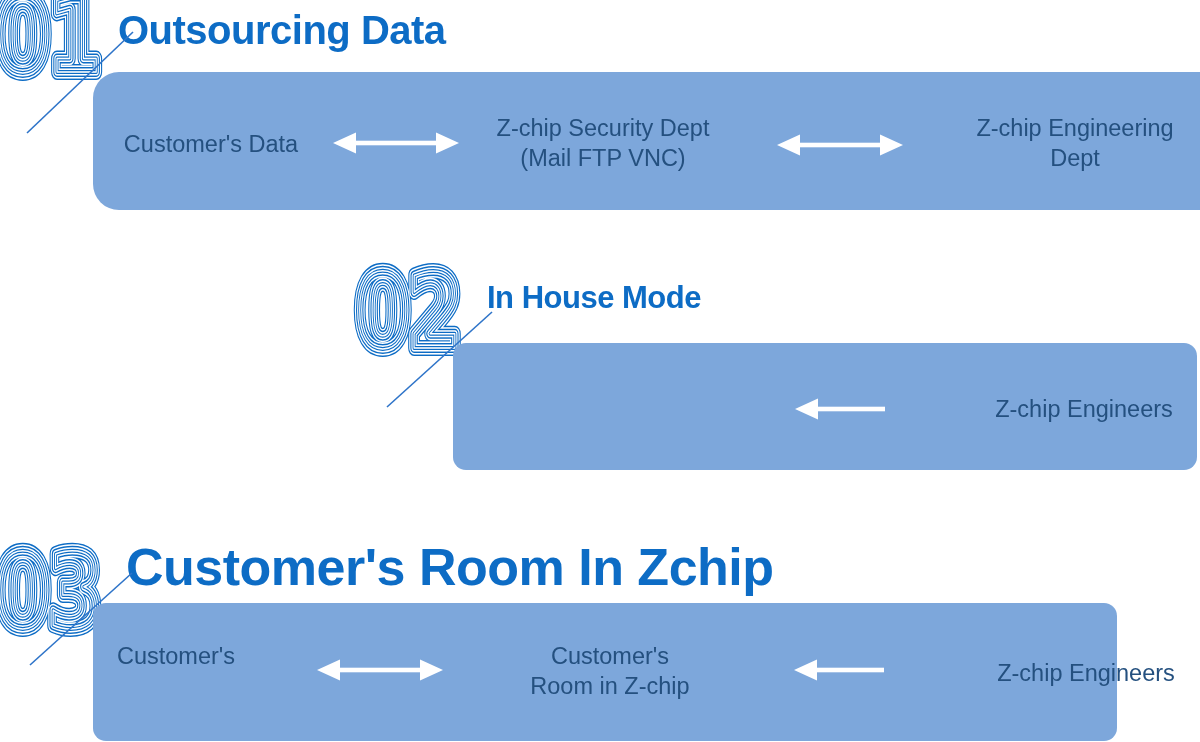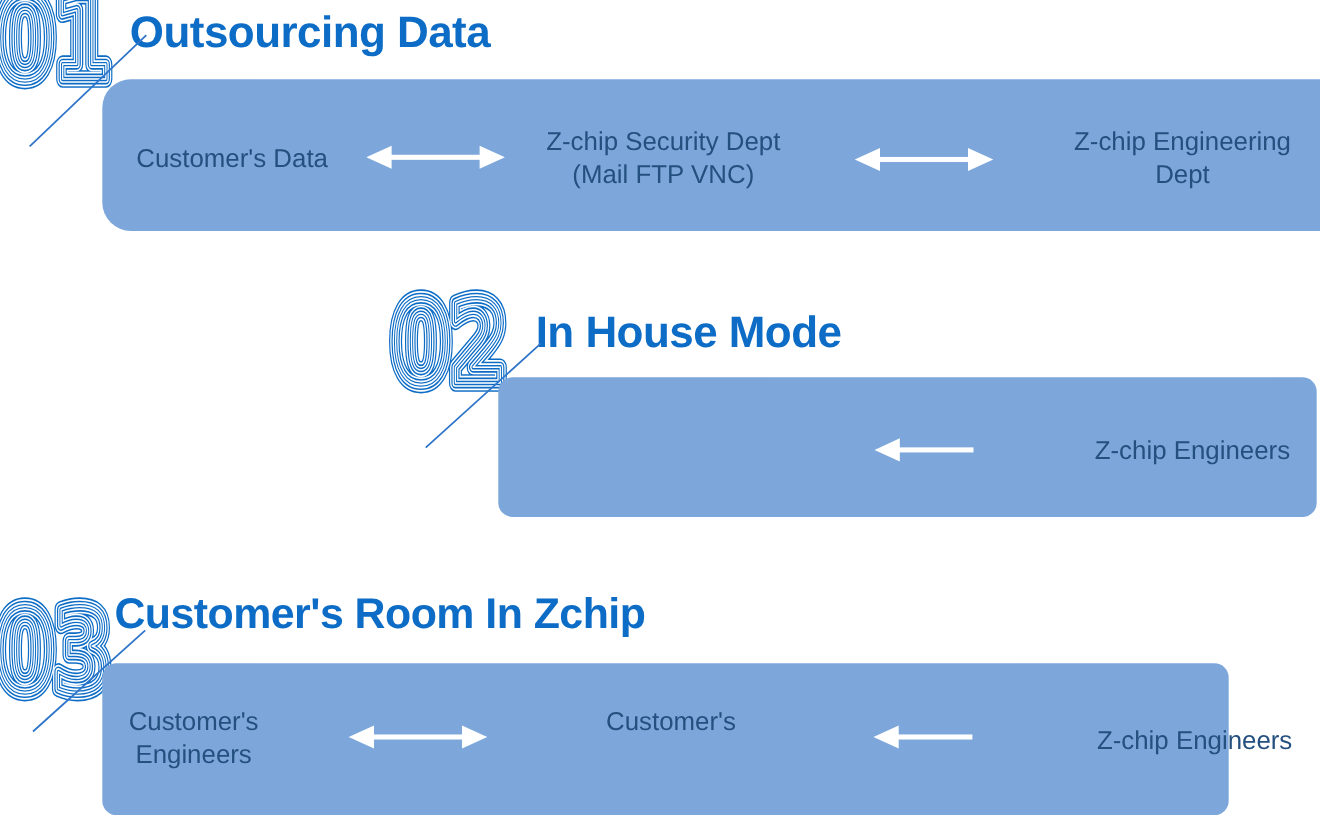--- a/index.html
+++ b/index.html
@@ -12,22 +12,22 @@
   }
 
   .section-title {
     position:absolute;
     font-weight:bold;
     letter-spacing:-0.5px;
     color:var(--accent-blue);
     white-space:nowrap;
   }
   .t1 { left:118px; top:8px;   font-size:40px; }
-  .t2 { left:487px; top:280px; font-size:40px; }
-  .t3 { left:104px; top:537px; font-size:39px; }
+  .t2 { left:487px; top:280px; font-size:31px; }
+  .t3 { left:126px; top:537px; font-size:52px; }
 
   .bar {
     position:absolute;
     background:var(--bar-fill);
     border-radius:13px;
   }
   .bar1 { left:93px;  top:72px;  width:1184px; height:138px; border-radius:26px; }
   .bar2 { left:453px; top:343px; width:744px;  height:127px; }
   .bar3 { left:93px;  top:603px; width:1024px; height:138px; }
 
@@ -157,31 +157,31 @@
 
   <div class="section-title t3">Customer's Room In Zchip</div>
 
   <svg class="leader-line" style="left:26px; top:569px;" width="110" height="100">
     <line x1="106" y1="4" x2="4" y2="96"></line>
   </svg>
 
   <div class="bar bar3">
     <div class="bar-label" style="left:0px; top:38px; width:166px;">
       <div>Customer's</div>
-      <div>Engineers</div>
     </div>
 
     <svg class="arrow" style="left:224px; top:53px;" width="126" height="28" viewBox="0 0 126 28">
       <polygon points="0,14 23,3.5 23,24.5"></polygon>
       <polygon points="126,14 103,3.5 103,24.5"></polygon>
       <rect x="21" y="11.7" width="84" height="4.6"></rect>
     </svg>
 
     <div class="bar-label" style="left:357px; top:38px; width:320px;">
       <div>Customer's</div>
+      <div>Room in Z-chip</div>
     </div>
 
     <svg class="arrow" style="left:701px; top:53px;" width="92" height="28" viewBox="0 0 92 28">
       <polygon points="0,14 23,3.5 23,24.5"></polygon>
       <rect x="21" y="11.7" width="69" height="4.6"></rect>
     </svg>
 
     <div class="bar-label" style="left:843px; top:55px; width:300px;">
       <div>Z-chip Engineers</div>
     </div>

